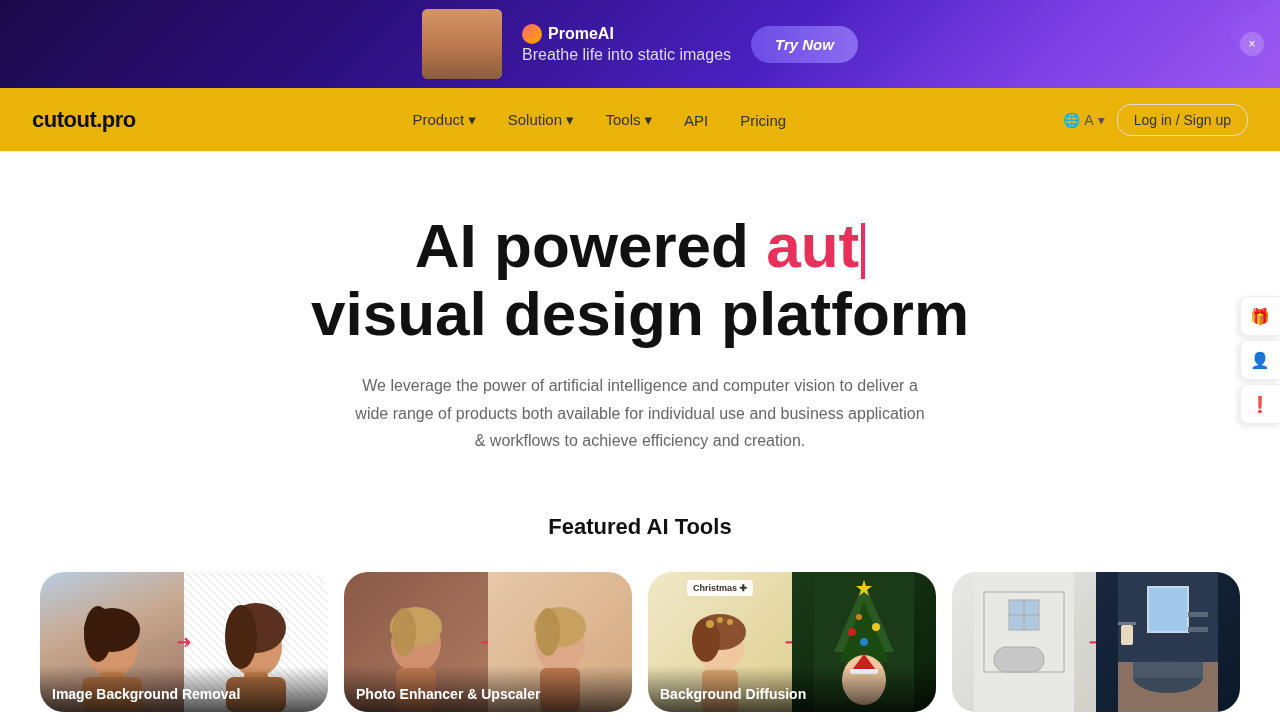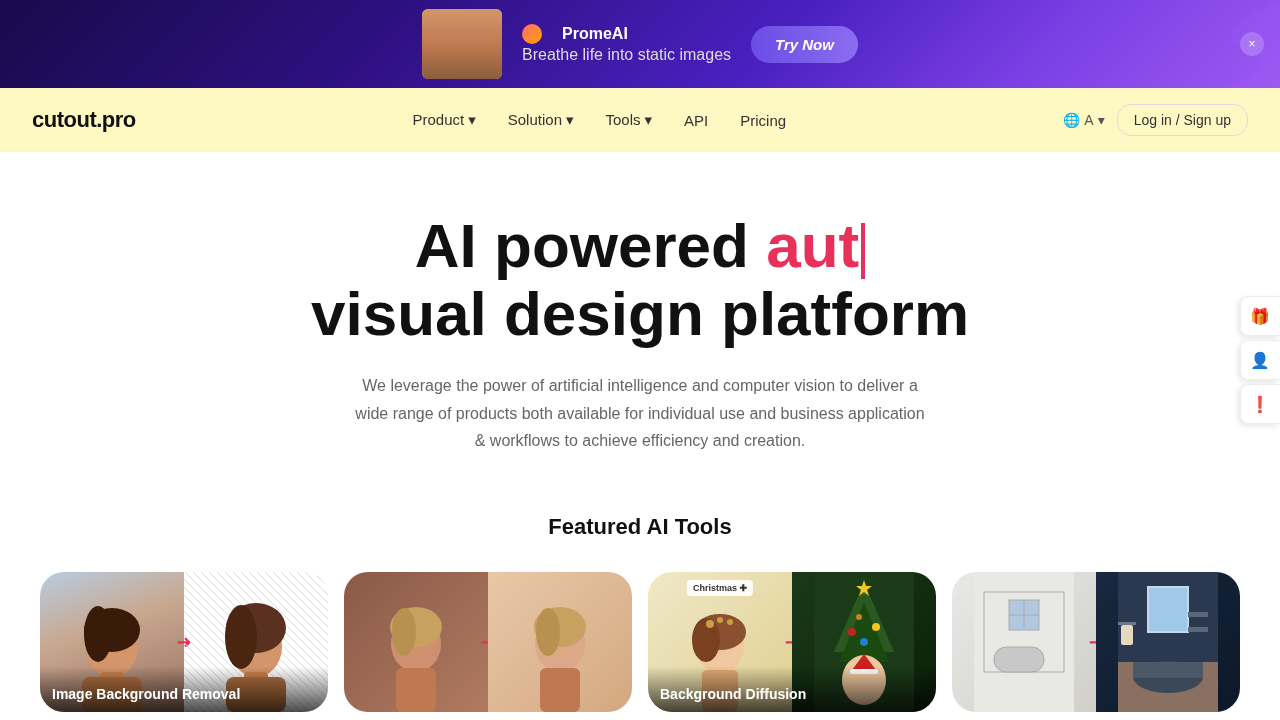--- a/index.html
+++ b/index.html
@@ -44,21 +44,21 @@
       font-weight: 800;
       color: #fff;
       line-height: 1.1;
       display: flex;
       align-items: center;
       gap: 10px;
     }
     .ad-promeai {
       display: flex;
       align-items: center;
-      gap: 20px;
+      gap: 6px;
       font-size: 16px;
       font-weight: 600;
       color: #fff;
     }
     .ad-promeai-icon {
       width: 20px;
       height: 20px;
       background: linear-gradient(135deg, #ff6b6b, #ffa500);
       border-radius: 50%;
     }
@@ -97,21 +97,21 @@
       top: 0;
       height: 100%;
       width: 300px;
       opacity: 0.3;
     }
 
     
     .navbar {
       width: 100%;
       height: 64px;
-      background: #fef9c3;
+      background: #eab308;
       border-bottom: 1px solid #f0f0f0;
       display: flex;
       align-items: center;
       justify-content: space-between;
       padding: 0 32px;
       position: sticky;
       top: 2px;
       z-index: 100;
     }
     .nav-logo {
@@ -404,20 +404,21 @@
         <span class="arrow-icon">➜</span>
         <div style="flex:1;position:relative;overflow:hidden;background:linear-gradient(135deg,#e8c8a8,#d4a880);">
           <svg viewBox="0 0 100 140" style="position:absolute;bottom:0;left:0;width:100%;height:100%;">
             <ellipse cx="50" cy="72" rx="25" ry="28" fill="#dca888"></ellipse>
             <ellipse cx="50" cy="55" rx="26" ry="20" fill="#c8a060"></ellipse>
             <ellipse cx="38" cy="60" rx="12" ry="24" fill="#b89050"></ellipse>
             <rect x="30" y="96" width="40" height="44" rx="6" fill="#c07850"></rect>
           </svg>
         </div>
       </div>
+      <div class="tool-label">Photo Enhancer &amp; Upscaler</div>
     </div>
 
     <div class="tool-card card-diffusion">
       <div class="tool-card-inner">
         <div style="flex:1;position:relative;overflow:hidden;background:linear-gradient(135deg,#f0e8c8,#e0d090);">
 
           <svg viewBox="0 0 100 140" style="position:absolute;bottom:0;left:0;width:100%;height:100%;">
             <ellipse cx="50" cy="75" rx="24" ry="26" fill="#f0c8a0"></ellipse>
             <ellipse cx="50" cy="60" rx="26" ry="18" fill="#8a5030"></ellipse>
             <ellipse cx="36" cy="68" rx="14" ry="22" fill="#7a4020"></ellipse>

